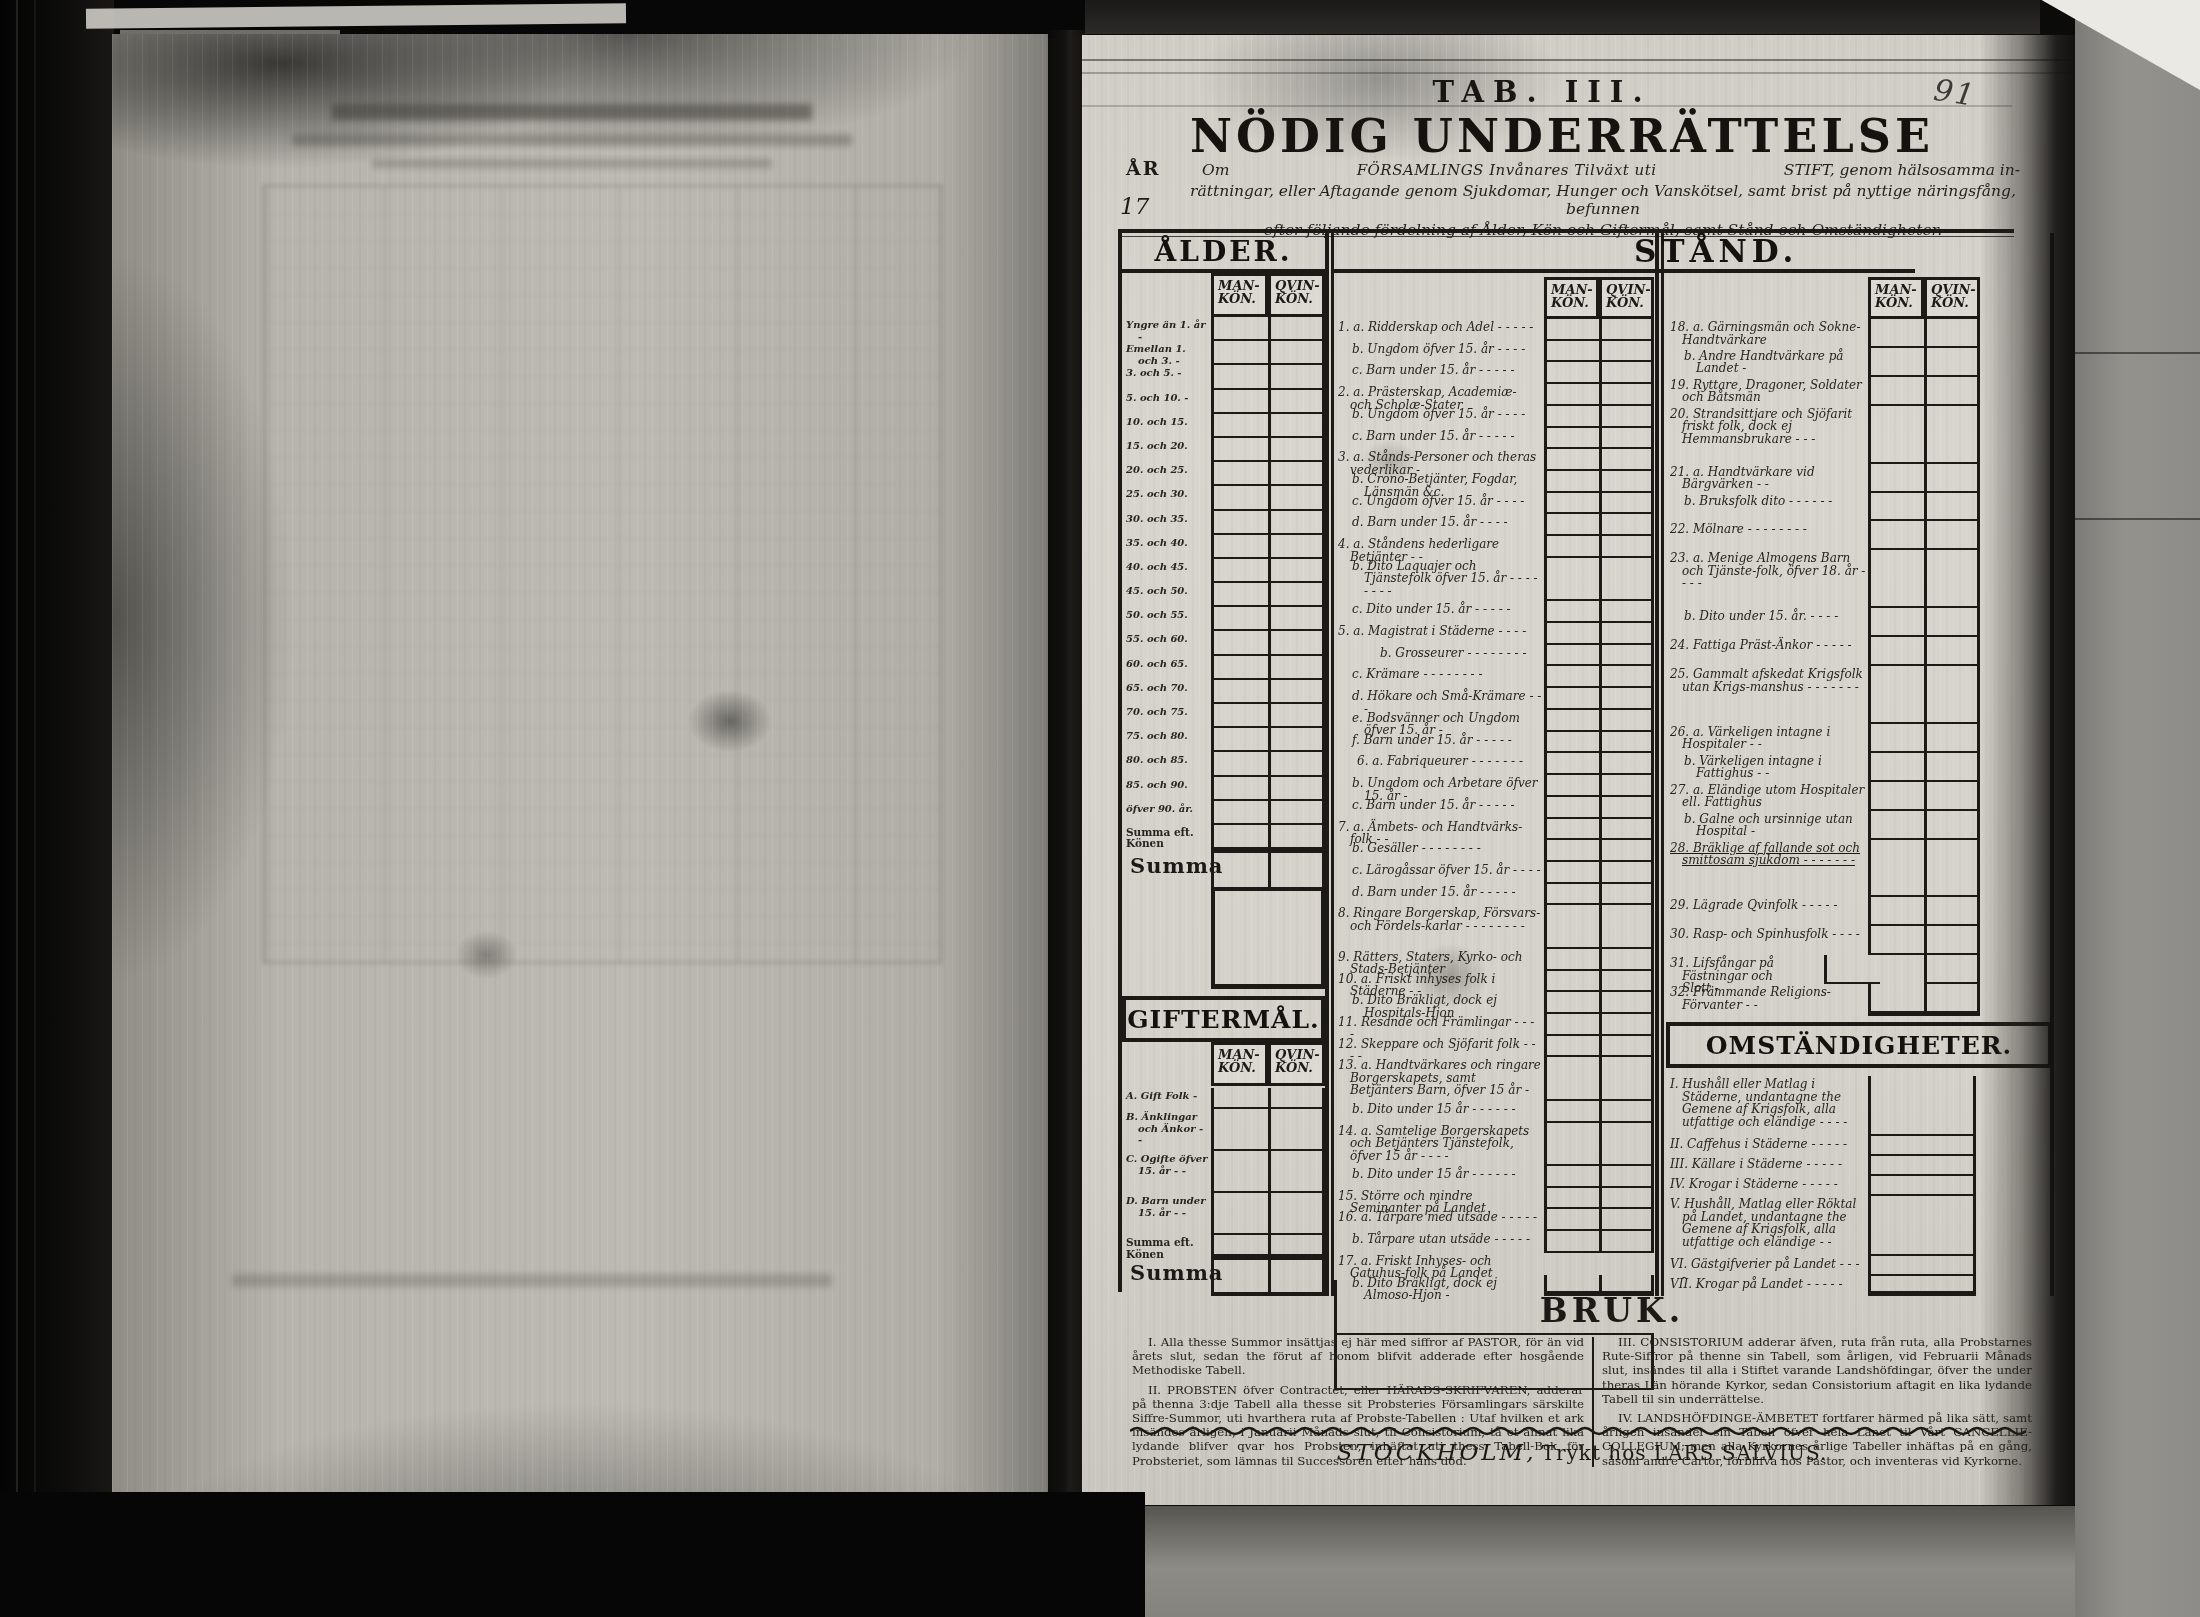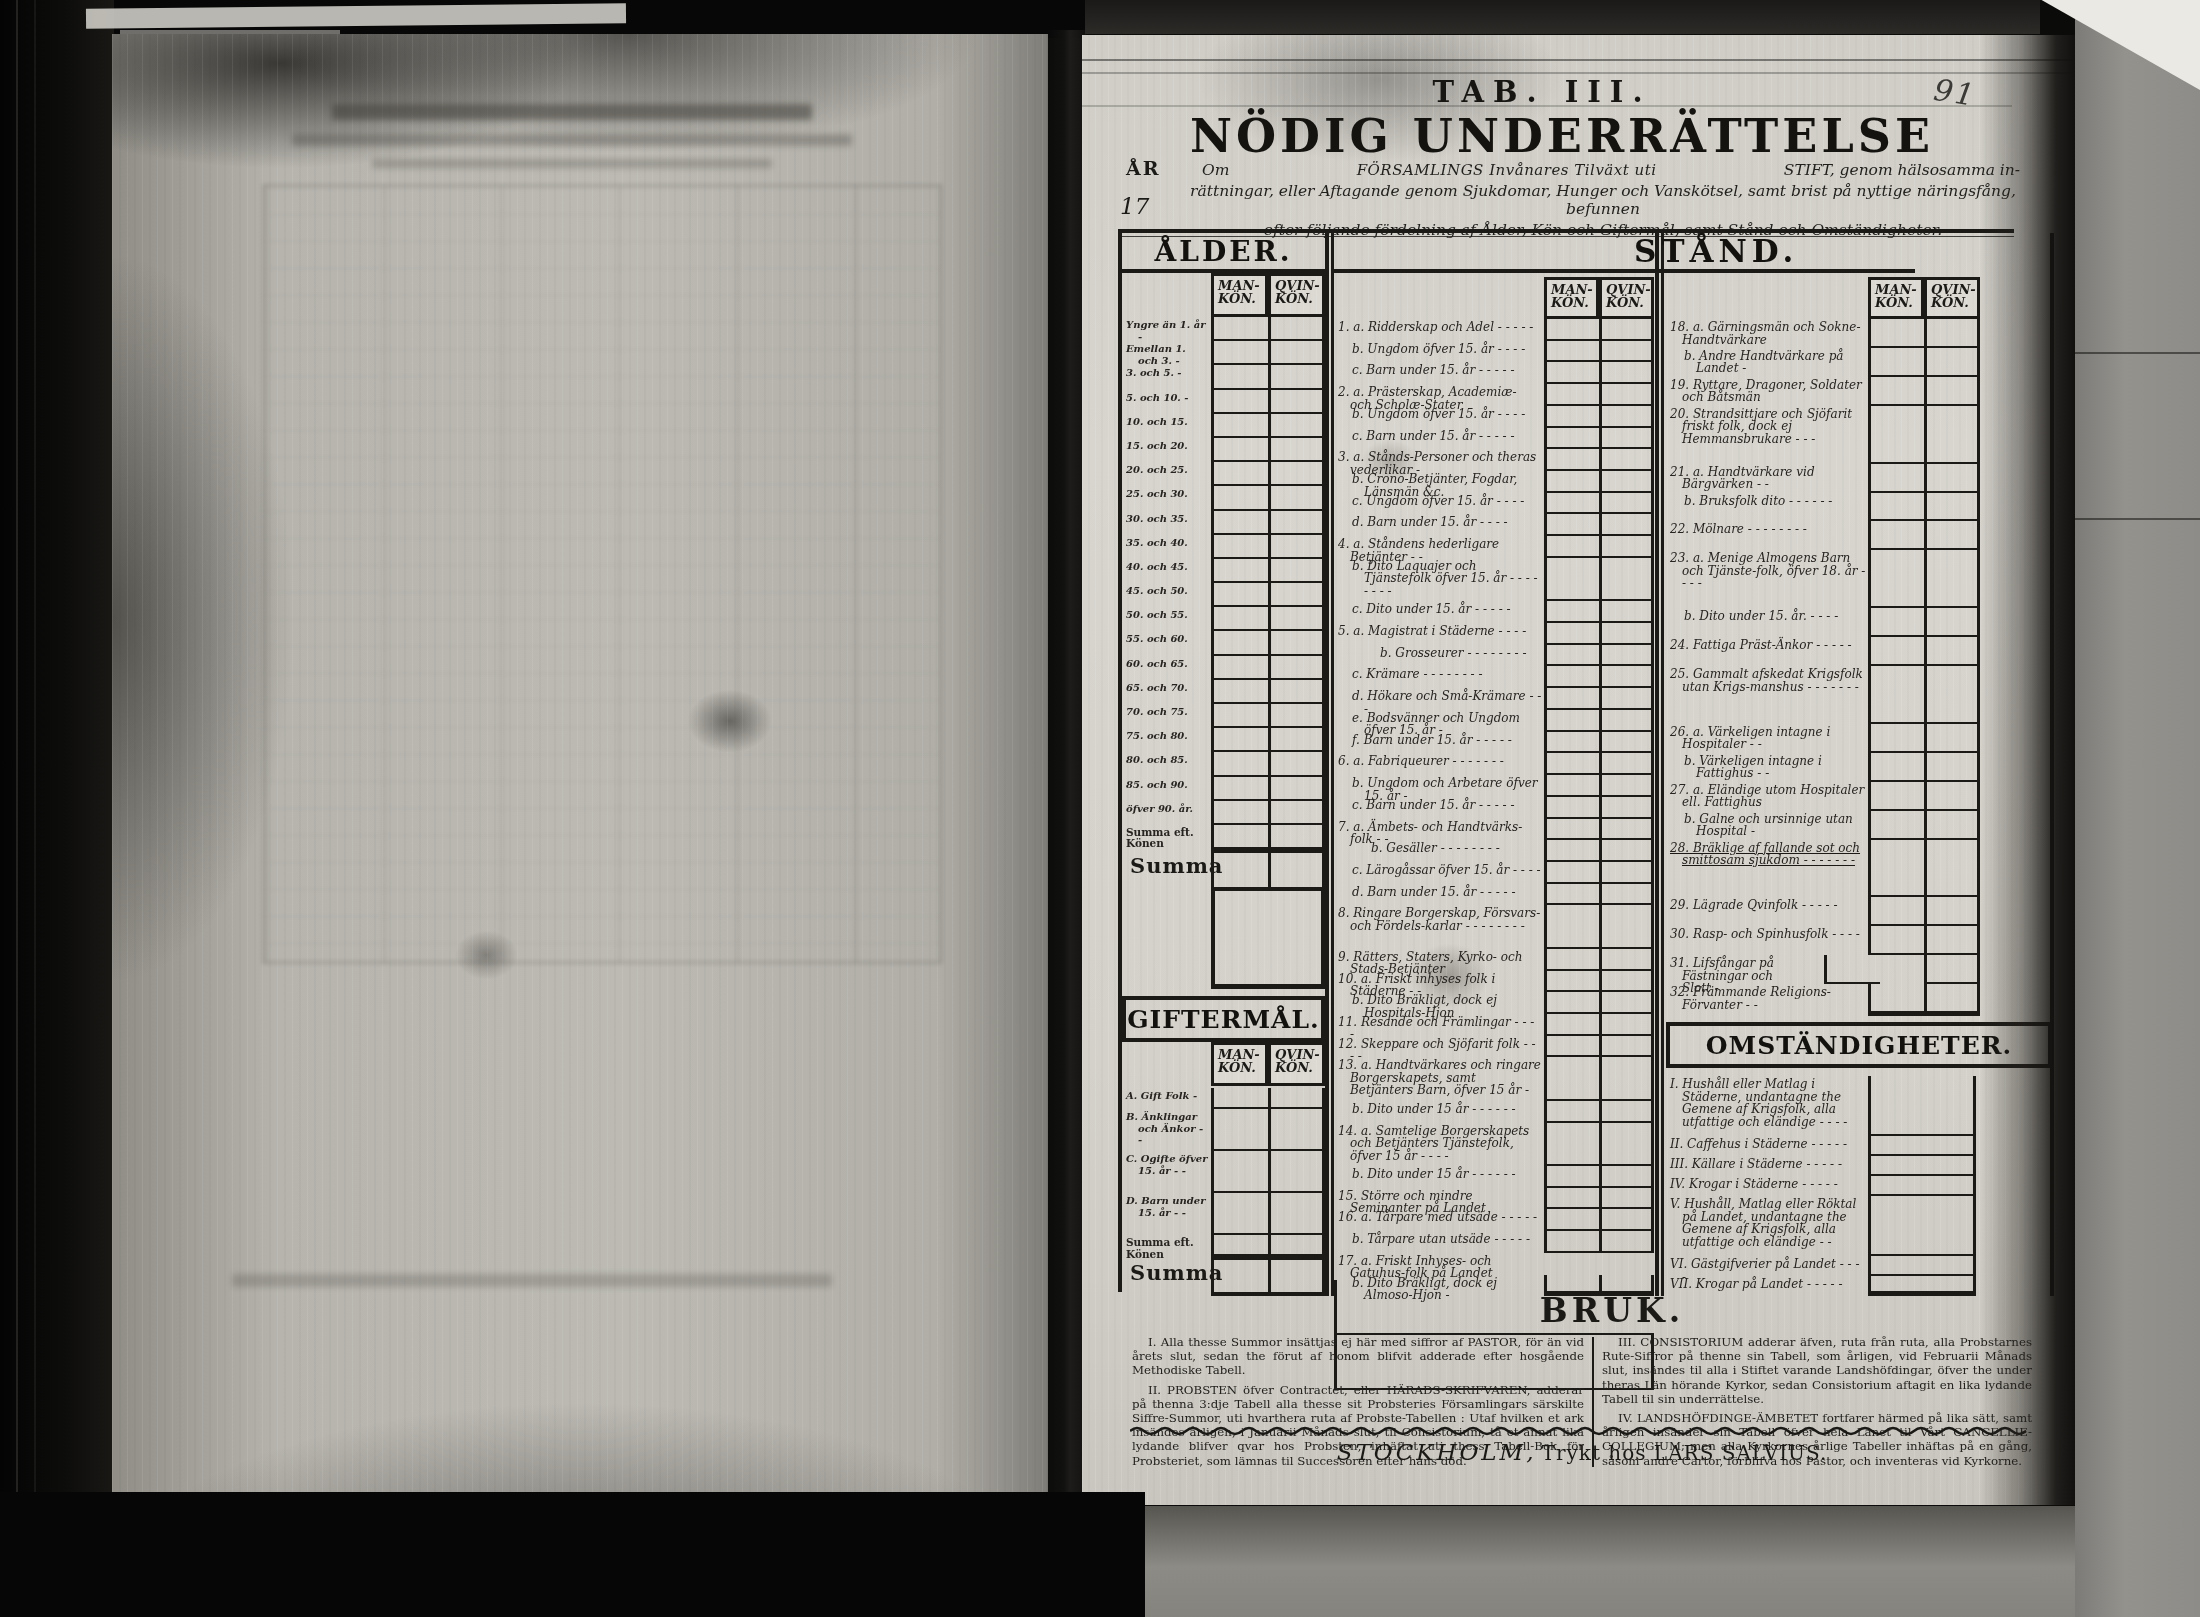--- a/index.html
+++ b/index.html
@@ -447,41 +447,41 @@
           <div class="trow ind" style="flex-grow: 1;">
             <div class="tlabel">e. Bodsvänner och Ungdom öfver 15. år -</div>
             <div class="tcell"></div>
             <div class="tcell"></div>
           </div>
           <div class="trow ind" style="flex-grow: 1;">
             <div class="tlabel">f. Barn under 15. år  -  -  -  -  -</div>
             <div class="tcell"></div>
             <div class="tcell"></div>
           </div>
-          <div class="trow" style="flex-grow: 1;">
+          <div class="trow" style="flex-grow: 1; text-align: center;">
             <div class="tlabel">6. a. Fabriqueurer  -  -  -  -  -  -  -</div>
             <div class="tcell"></div>
             <div class="tcell"></div>
           </div>
           <div class="trow ind" style="flex-grow: 1;">
             <div class="tlabel">b. Ungdom och Arbetare öfver 15. år  -</div>
             <div class="tcell"></div>
             <div class="tcell"></div>
           </div>
           <div class="trow ind" style="flex-grow: 1;">
             <div class="tlabel">c. Barn under 15. år  -  -  -  -  -</div>
             <div class="tcell"></div>
             <div class="tcell"></div>
           </div>
           <div class="trow" style="flex-grow: 1;">
             <div class="tlabel">7. a. Ämbets- och Handtvärks-folk  -  -</div>
             <div class="tcell"></div>
             <div class="tcell"></div>
           </div>
-          <div class="trow ind" style="flex-grow: 1; padding-left: 19px;">
+          <div class="trow ind" style="flex-grow: 1;">
             <div class="tlabel">b. Gesäller  -  -  -  -  -  -  -  -</div>
             <div class="tcell"></div>
             <div class="tcell"></div>
           </div>
           <div class="trow ind" style="flex-grow: 1;">
             <div class="tlabel">c. Lärogåssar öfver 15. år  -  -  -  -</div>
             <div class="tcell"></div>
             <div class="tcell"></div>
           </div>
           <div class="trow ind" style="flex-grow: 1;">

